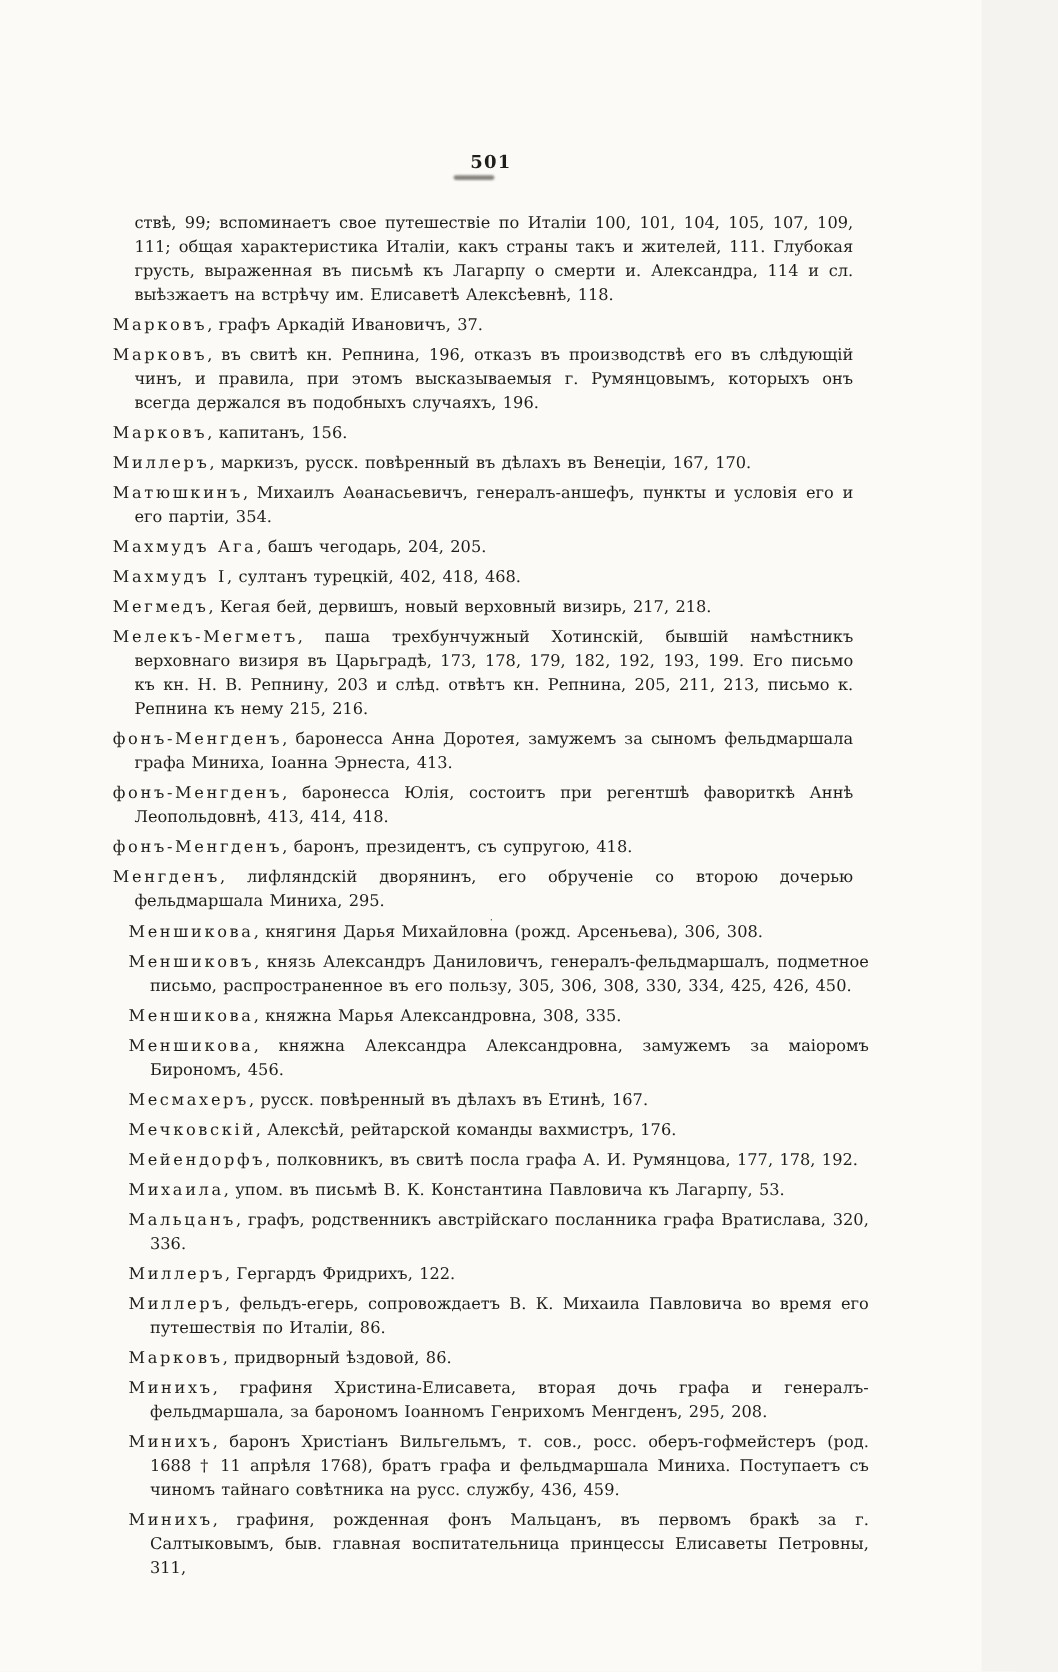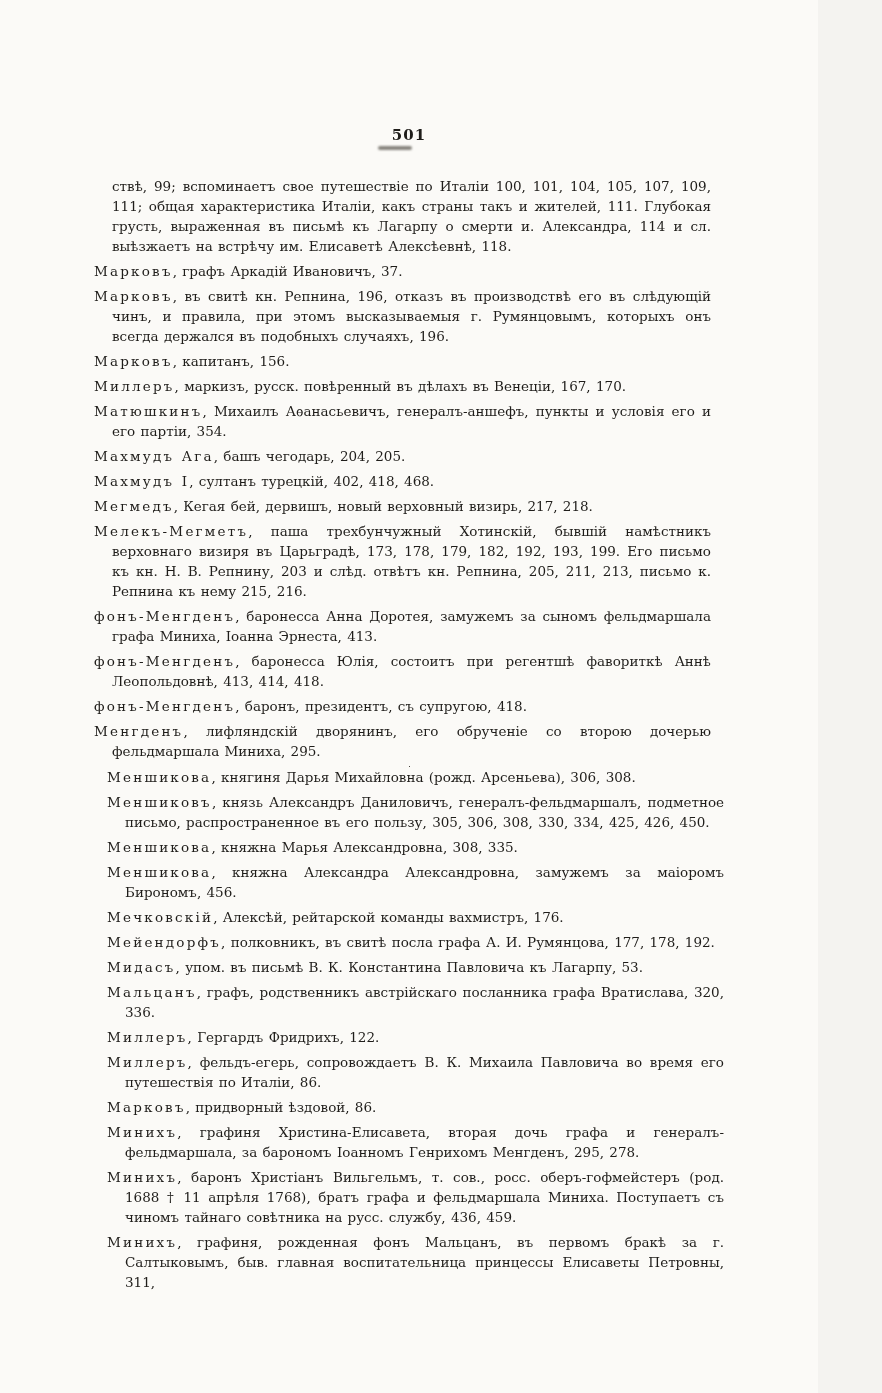--- a/index.html
+++ b/index.html
@@ -95,25 +95,26 @@
         <p class="entry"><span class="head">фонъ-Менгденъ</span><span>, баронесса Юлія, состоитъ при регентшѣ фавориткѣ Аннѣ Леопольдовнѣ, 413, 414, 418.</span></p>
         <p class="entry"><span class="head">фонъ-Менгденъ</span><span>, баронъ, президентъ, съ супругою, 418.</span></p>
         <p class="entry"><span class="head">Менгденъ</span><span>, лифляндскій дворянинъ, его обрученіе со второю дочерью фельдмаршала Миниха, 295.</span></p>
       </div>
     <div class="divider"></div>
     <div class="col col-right" id="col-right">
         <p class="entry"><span class="head">Меншикова</span><span>, княгиня Дарья Михайловна (рожд. Арсеньева), 306, 308.</span></p>
         <p class="entry"><span class="head">Меншиковъ</span><span>, князь Александръ Даниловичъ, генералъ-фельдмаршалъ, подметное письмо, распространенное въ его пользу, 305, 306, 308, 330, 334, 425, 426, 450.</span></p>
         <p class="entry"><span class="head">Меншикова</span><span>, княжна Марья Александровна, 308, 335.</span></p>
         <p class="entry"><span class="head">Меншикова</span><span>, княжна Александра Александровна, замужемъ за маіоромъ Бирономъ, 456.</span></p>
+        <p class="entry"><span class="head">Месмахеръ</span><span>, русск. повѣренный въ дѣлахъ въ Етинѣ, 167.</span></p>
         <p class="entry"><span class="head">Мечковскій</span><span>, Алексѣй, рейтарской команды вахмистръ, 176.</span></p>
         <p class="entry"><span class="head">Мейендорфъ</span><span>, полковникъ, въ свитѣ посла графа А. И. Румянцова, 177, 178, 192.</span></p>
-        <p class="entry"><span class="head">Мидасъ</span><span>, упом. въ письмѣ В. К. Константина Павловича къ Лагарпу, 53.</span></p>
+        <p class="entry"><span class="head">Михаила</span><span>, упом. въ письмѣ В. К. Константина Павловича къ Лагарпу, 53.</span></p>
         <p class="entry"><span class="head">Мальцанъ</span><span>, графъ, родственникъ австрійскаго посланника графа Вратислава, 320, 336.</span></p>
         <p class="entry"><span class="head">Миллеръ</span><span>, Гергардъ Фридрихъ, 122.</span></p>
         <p class="entry"><span class="head">Миллеръ</span><span>, фельдъ-егерь, сопровождаетъ В. К. Михаила Павловича во время его путешествія по Италіи, 86.</span></p>
         <p class="entry"><span class="head">Марковъ</span><span>, придворный ѣздовой, 86.</span></p>
-        <p class="entry"><span class="head">Минихъ</span><span>, графиня Христина-Елисавета, вторая дочь графа и генералъ-фельдмаршала, за барономъ Іоанномъ Генрихомъ Менгденъ, 295, 278.</span></p>
+        <p class="entry"><span class="head">Минихъ</span><span>, графиня Христина-Елисавета, вторая дочь графа и генералъ-фельдмаршала, за барономъ Іоанномъ Генрихомъ Менгденъ, 295, 208.</span></p>
         <p class="entry"><span class="head">Минихъ</span><span>, баронъ Христіанъ Вильгельмъ, т. сов., росс. оберъ-гофмейстеръ (род. 1688 † 11 апрѣля 1768), братъ графа и фельдмаршала Миниха. Поступаетъ съ чиномъ тайнаго совѣтника на русс. службу, 436, 459.</span></p>
         <p class="entry"><span class="head">Минихъ</span><span>, графиня, рожденная фонъ Мальцанъ, въ первомъ бракѣ за г. Салтыковымъ, быв. главная воспитательница принцессы Елисаветы Петровны, 311,</span></p>
       </div>
   </div>
 </div>
 
 </body></html>

